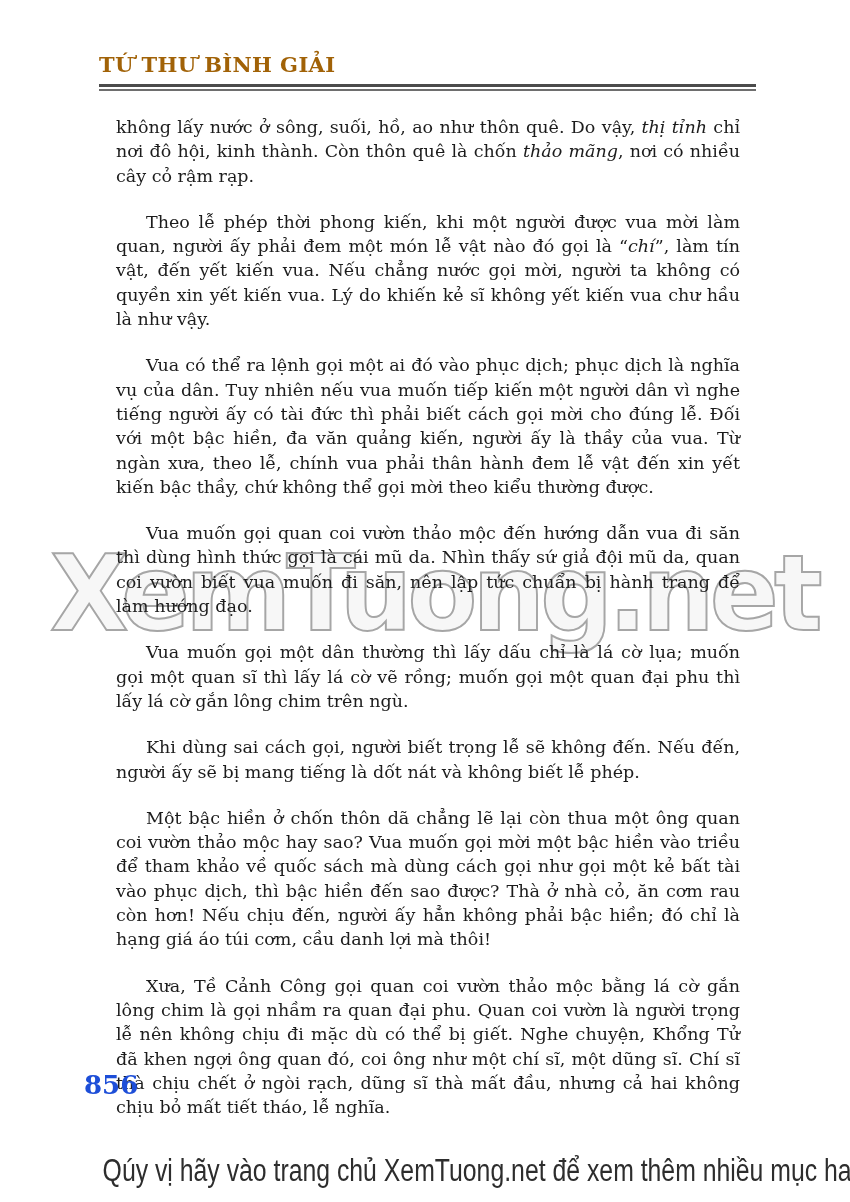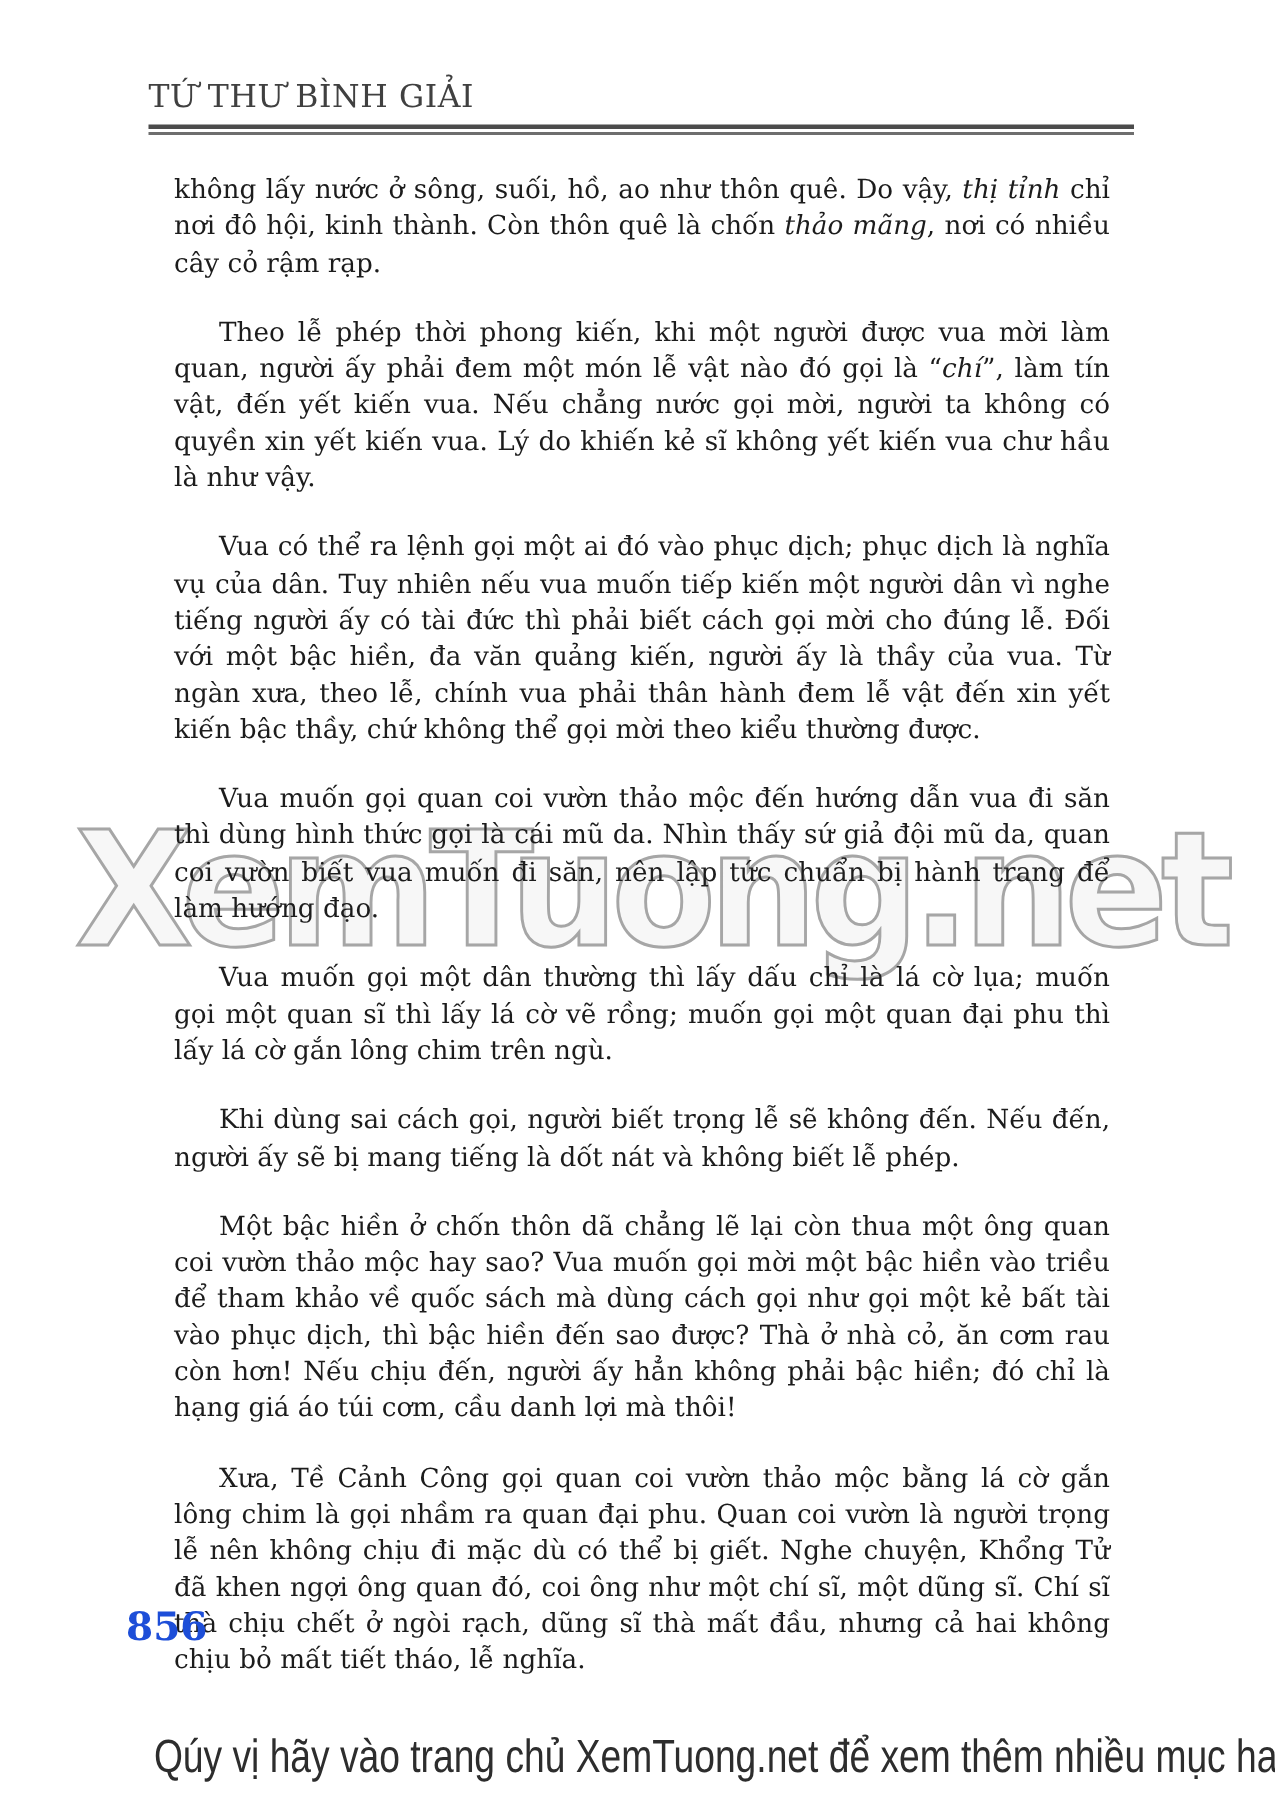--- a/index.html
+++ b/index.html
@@ -7,22 +7,22 @@
     position:relative;
     width:850px; height:1202px;
     margin:0 auto;
     background:#ffffff;
     font-family:"DejaVu Serif", serif;
     color:#1c1c1c;
     overflow:hidden;
   }
   .header { position:absolute; left:99px; top:52px; width:657px; z-index:2; }
   .header-title {
-    font-size:21px; font-weight:normal; letter-spacing:0.4px;
-    font-family:"DejaVu Serif", serif; color:#404040;
+    font-size:21px; font-weight:bold; letter-spacing:0.4px;
+    font-family:"DejaVu Serif", serif; color:#a16207;
   }
   .header-rule {
     margin-top:7px; height:2px;
     border-top:3px solid #4b4b4b;
     border-bottom:2px solid #6e6e6e;
   }
   .body-text {
     position:absolute; left:100px; top:99px; width:656px;
     text-align:justify; font-size:17.5px; line-height:24.3px;
     z-index:2;

